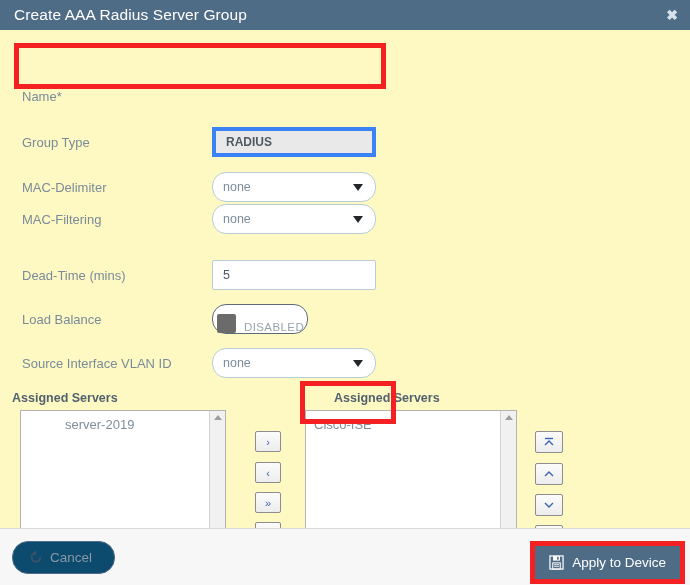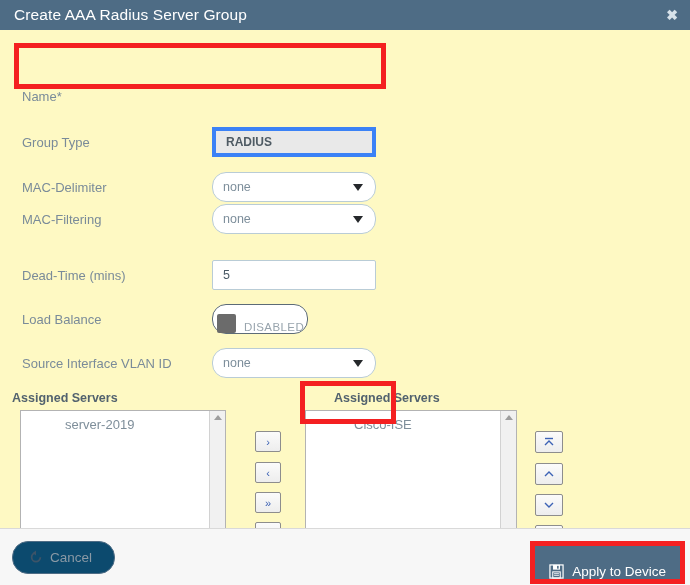--- a/index.html
+++ b/index.html
@@ -223,21 +223,21 @@
   }
   .btn-apply {
     box-sizing: border-box;
     height: 33px;
     padding: 0 14px;
     border: none;
     background: #4e6c85;
     color: #fff;
     font-size: 13.5px;
     display: flex;
-    align-items: flex-end;
+    align-items: center;
     gap: 8px;
     cursor: pointer;
     font-family: "Liberation Sans", sans-serif;
   }
   .apply-wrap {
     position: absolute;
     right: 5px;
     top: 541px;
     border: 5px solid #f42021;
     padding: 0;
@@ -329,21 +329,21 @@
   <div class="xfer-btn" style="left:255px; top:432px;">
     <span>‹</span>
   </div>
   <div class="xfer-btn" style="left:255px; top:462px;">
     <span>»</span>
   </div>
   <div class="xfer-btn" style="left:255px; top:492px;">
     <span>«</span>
   </div>
 
-  <div class="listbox" style="left:305px; top:380px; width:212px; height:133px;padding-left:40px;">
+  <div class="listbox" style="left:305px; top:380px; width:212px; height:133px;">
     <div class="listbox-items">
       <div class="list-item">Cisco-ISE</div>
     </div>
     <div class="scrollbar">
       <span class="sb-arrow sb-up"></span>
       <span class="sb-arrow sb-down"></span>
     </div>
   </div>
 
   <div class="order-btn" style="left:535px; top:401px;">

